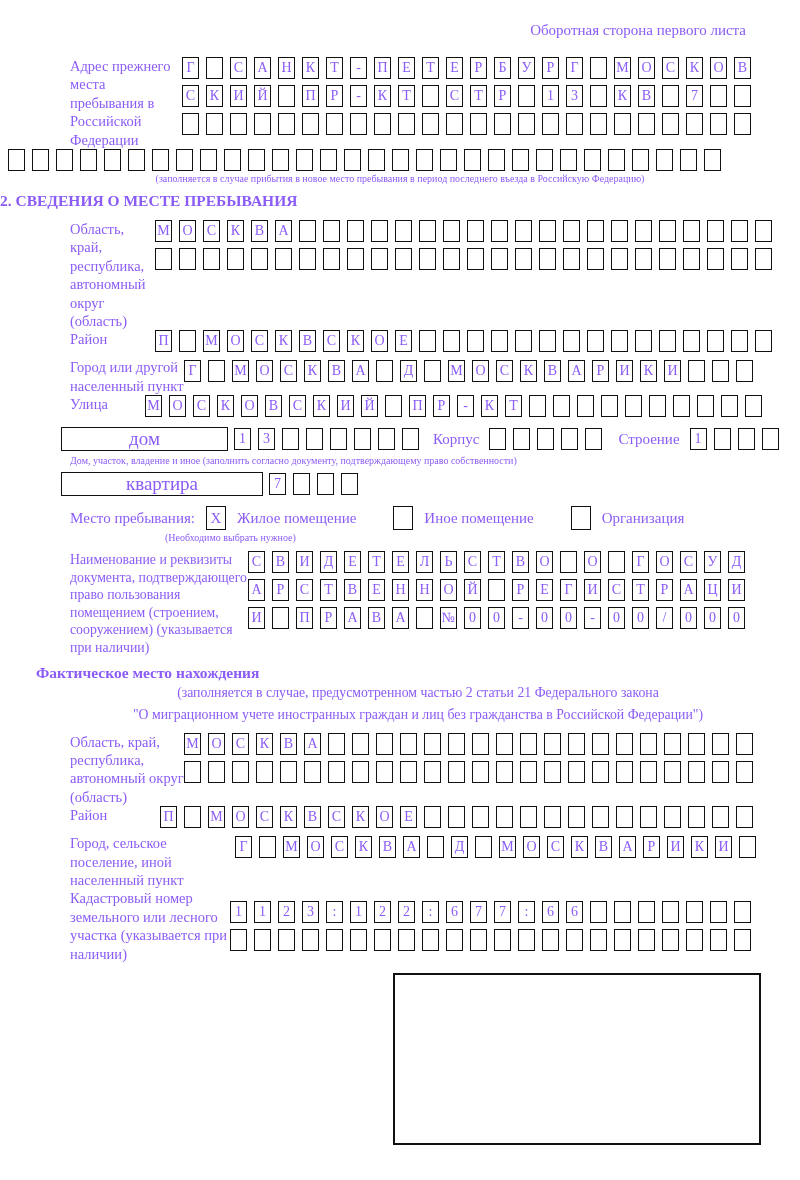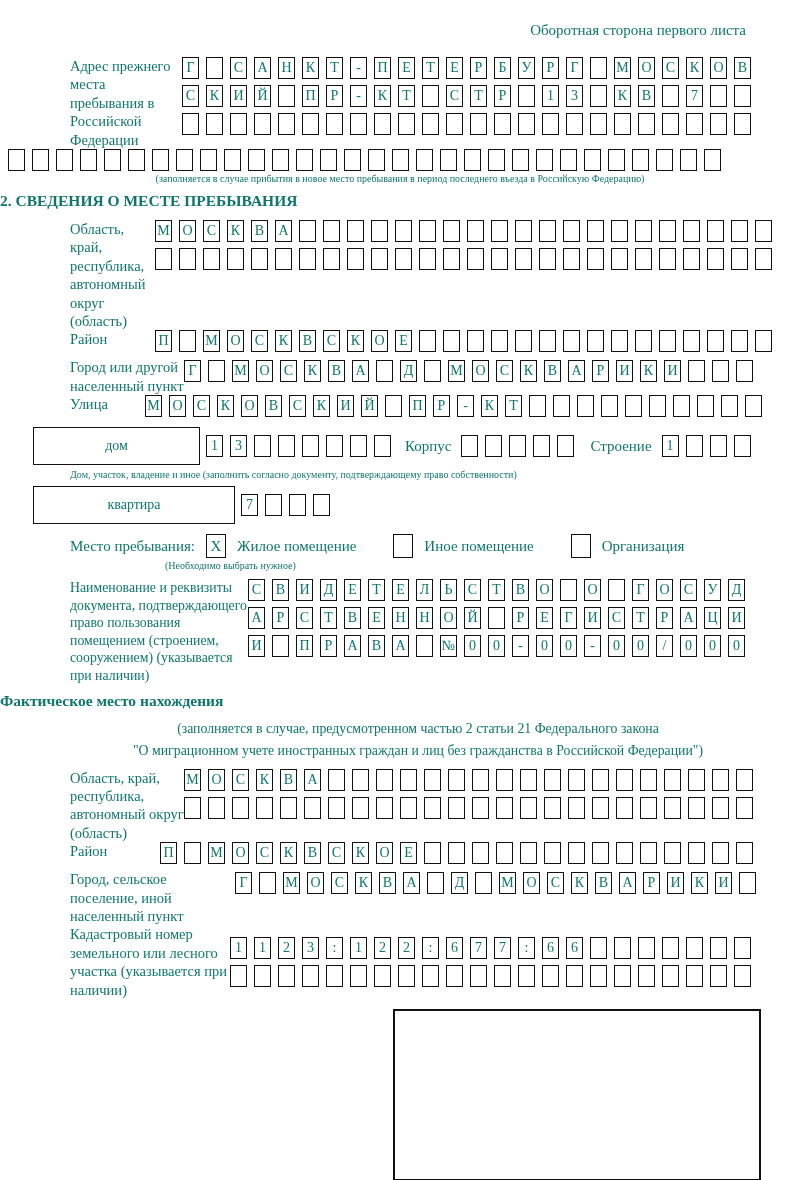--- a/index.html
+++ b/index.html
@@ -1,19 +1,19 @@
 <!DOCTYPE html>
 <html><head>
 <meta charset="utf-8">
 <style>
   * { box-sizing: border-box; }
   html,body { margin:0; padding:0; background:#fff; }
   .page {
     position:relative; width:800px; height:1180px; background:#ffffff;
-    font-family:"Liberation Serif", "DejaVu Serif", serif; color:#0f766e;
+    font-family:"Liberation Serif", "DejaVu Serif", serif; color:#8b5cf6;
     overflow:hidden;
   }
   .header-note { text-align:right; padding:22px 54px 0 0; font-size:15px; }
 
   .lbl { font-size:14.5px; line-height:1.27; flex-shrink:0; }
   .cells { display:flex; gap:7px; height:22px; }
   .cells-row { margin-bottom:6px; }
   .cell {
     width:17px; height:22px; border:1.7px solid #111; flex-shrink:0;
     display:flex; align-items:center; justify-content:center;
@@ -30,22 +30,22 @@
   .w-raion { width:85px; }
   .w-gorod1 { width:114px; }
   .w-ulitsa { width:75px; }
   .w-doc { width:178px; font-size:13.8px; }
   .w-oblast2 { width:114px; }
   .w-raion2 { width:90px; }
   .w-gorod2 { width:165px; }
   .w-kadastr { width:160px; }
 
   .widebox {
-    height:38px; border:1.7px solid #111; display:flex; align-items:center;
-    justify-content:center; font-size:14px; flex-shrink:0;
+    height:24px; border:1.7px solid #111; display:flex; align-items:center;
+    justify-content:center; font-size:19px; flex-shrink:0;margin-left:28px;
   }
   .dom-box { width:167px; }
   .kv-box { width:202px; }
   .inline-lbl { font-size:15px; align-self:center; white-space:nowrap;text-align:center; }
 
   .checkbox {
     width:20px; height:24px; border:1.7px solid #111; display:flex;
     align-items:center; justify-content:center; font-size:15px; flex-shrink:0;
   }
   .mesto-row { display:flex; align-items:center; margin:10px 0 2px 70px; gap:11px; font-size:15px; }
@@ -457,21 +457,21 @@
           <span class="cell">0</span>
           <span class="cell">0</span>
           <span class="cell">/</span>
           <span class="cell">0</span>
           <span class="cell">0</span>
           <span class="cell">0</span>
         </div>
     </div>
   </div>
 
-  <div class="section-title" style="margin:8px 0 8px 0;">Фактическое место нахождения</div>
+  <div class="section-title" style="margin:8px 0 0 0;padding-left:36px;">Фактическое место нахождения</div>
   <div class="fact-notes">
     <div>(заполняется в случае, предусмотренном частью 2 статьи 21 Федерального закона</div>
     <div>"О миграционном учете иностранных граждан и лиц без гражданства в Российской Федерации")</div>
   </div>
 
   <div class="row" style="margin-top:6px;">
     <div class="lbl w-oblast2">Область, край, республика, автономный округ (область)</div>
     <div>
       <div class="cells cells-row">
           <span class="cell">М</span>

